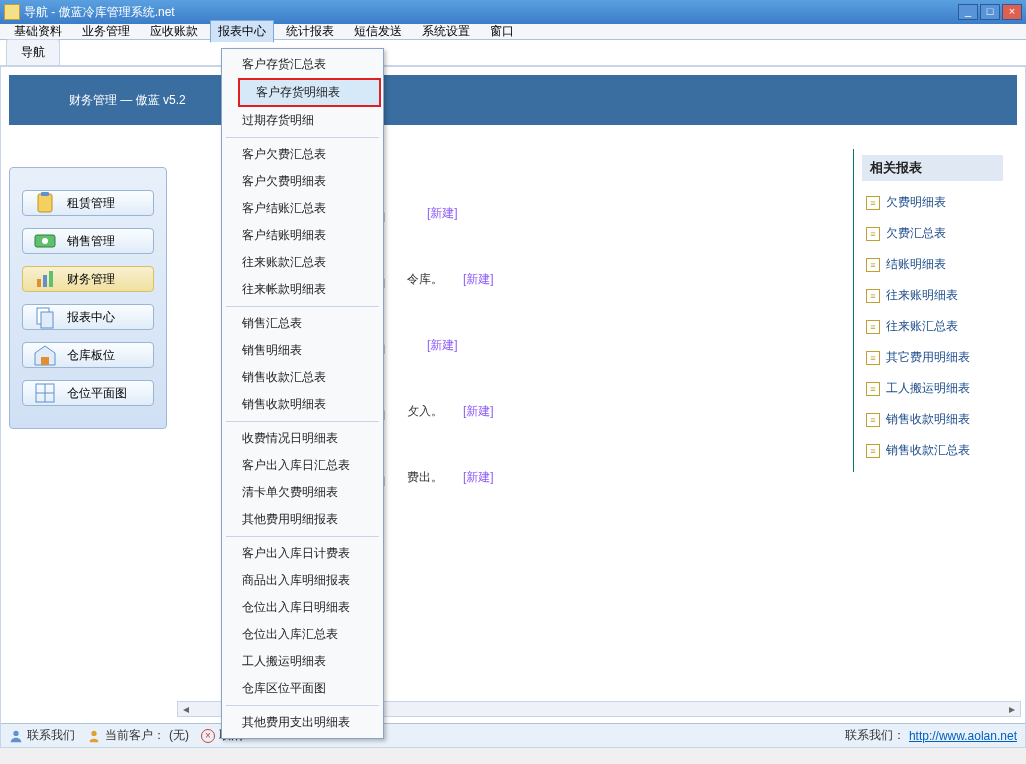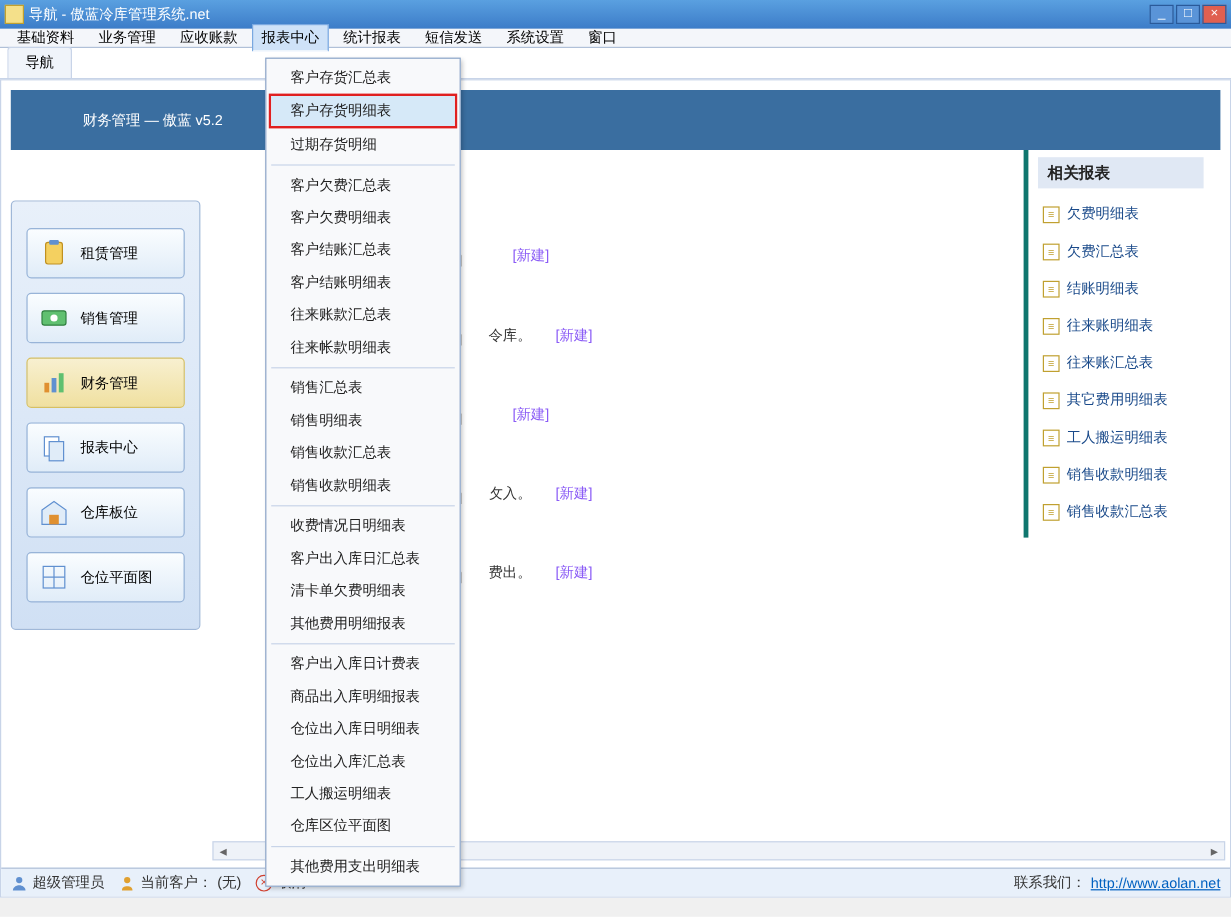--- a/index.html
+++ b/index.html
@@ -22,41 +22,41 @@
 .tabstrip .tab { padding: 4px 14px; border: 1px solid #c8d4e8; border-bottom: none; background: #f0f4fa; border-radius: 3px 3px 0 0; margin-right: 2px; margin-top: 28px; }
 
 
 .mainarea { position: relative; height: 682px; background: #fff; border: 1px solid #c8d4e8; margin: 0; }
 
 
 .contentheader { position: absolute; left: 8px; right: 8px; top: 8px; height: 50px; background: #3a6ea0; color: #fff; display: flex; align-items: center; padding-left: 60px; font-size: 15px; }
 
 
 .leftnav { position: absolute; left: 8px; top: 100px; width: 158px; background: linear-gradient(#e8f0fa, #d0e0f4); border: 1px solid #a0b8d8; border-radius: 4px; padding: 10px 0; }
-.navbtn { margin: 12px 12px; height: 42px; background: linear-gradient(#fafdff, #e0ecf8); border: 1px solid #98b4d8; border-radius: 4px; display: flex; align-items: center; padding-left: 10px; gap: 10px; font-size: 13px; }
+.navbtn { margin: 12px 12px; height: 26px; background: linear-gradient(#fafdff, #e0ecf8); border: 1px solid #98b4d8; border-radius: 4px; display: flex; align-items: center; padding-left: 10px; gap: 10px; font-size: 13px; }
 .navbtn.active { background: linear-gradient(#f8f0d0, #f0e0a0); border-color: #d8c060; }
 .navbtn .nicon { width: 24px; height: 24px; }
 
 
-.related { position: absolute; right: 14px; top: 58px; width: 158px; border-left: 4px solid #0f766e; padding: 6px 8px; }
+.related { position: absolute; right: 14px; top: 82px; width: 158px; border-left: 1px solid #0f766e; padding: 6px 8px; }
 .related h3 { background: #e0e8f4; padding: 4px 8px; color: #222; font-weight: bold; font-size: 13px; margin-bottom: 6px; }
 .related .rit { display: flex; align-items: center; gap: 6px; padding: 7px 4px; color: #1a4a8a; }
 .related .rit .ricon { width: 14px; height: 14px; border: 1px solid #c0a030; background: #fff; display: inline-flex; align-items: center; justify-content: center; color: #c0a030; font-size: 9px; }
 
 
 .centerarea { position: absolute; left: 176px; right: 180px; top: 70px; bottom: 40px; padding: 20px 20px; color: #666; overflow: hidden; }
 .crow { display: flex; align-items: center; gap: 20px; margin: 46px 0; padding-left: 170px;}
 .crow .txt { color: #333; }
 .crow .newlink { color: #8b5cf6; }
 
 
 .dropdown { position: absolute; left: 221px; top: 48px; width: 163px; background: #f8f9fb; border: 1px solid #8aa4c8; box-shadow: 2px 2px 4px rgba(0,0,0,0.25); padding: 2px; z-index: 100; }
 .dropdown .ditem { padding: 5px 18px; color: #222; white-space: nowrap; }
 .dropdown .dsep { height: 1px; background: #c8d4e8; margin: 3px 2px; }
-.dropdown .highlighted-frame { border: 2px solid #e02020; padding: 0; }
+.dropdown .highlighted-frame { border: 2px solid #e02020; padding: 0; margin-left: 14px; }
 .dropdown .highlighted-frame .ditem { padding: 4px 16px; background: #d6e9f8; }
 
 
 .statusbar { position: absolute; left: 0; right: 0; bottom: 0; height: 24px; background: #e8f0fa; border-top: 1px solid #b0c0d8; display: flex; align-items: center; padding: 0 8px; gap: 12px; }
 .statusbar .seg { display: flex; align-items: center; gap: 4px; color: #333; }
 .statusbar .sicon { width: 14px; height: 14px; }
 .statusbar .spacer { flex: 1; }
 .statusbar a { color: #0060c0; text-decoration: underline; }
 .statusbar .seg .del { width: 14px; height: 14px; border-radius: 50%; border: 1px solid #d04030; color: #d04030; display: inline-flex; align-items: center; justify-content: center; font-size: 10px; }
 
@@ -245,21 +245,21 @@
     <div class="thumb"></div>
     <div class="arrow r">▸</div>
   </div>
 
   <div class="statusbar">
     <div class="seg">
       <svg class="sicon" viewBox="0 0 16 16">
           <circle cx="8" cy="5" r="3" fill="#6090d0"></circle>
           <path d="M2 15c0-3 3-5 6-5s6 2 6 5" fill="#6090d0"></path>
         </svg>
-      <span>超级管理员</span>
+      <span>联系我们</span>
     </div>
     <div class="seg">
       <svg class="sicon" viewBox="0 0 16 16">
           <circle cx="8" cy="5" r="3" fill="#e0a030"></circle>
           <path d="M3 15c0-3 2-4 5-4s5 1 5 4" fill="#e0a030"></path>
         </svg>
       <span>当前客户：</span>
       <span>(无)</span>
     </div>
     <div class="seg">

